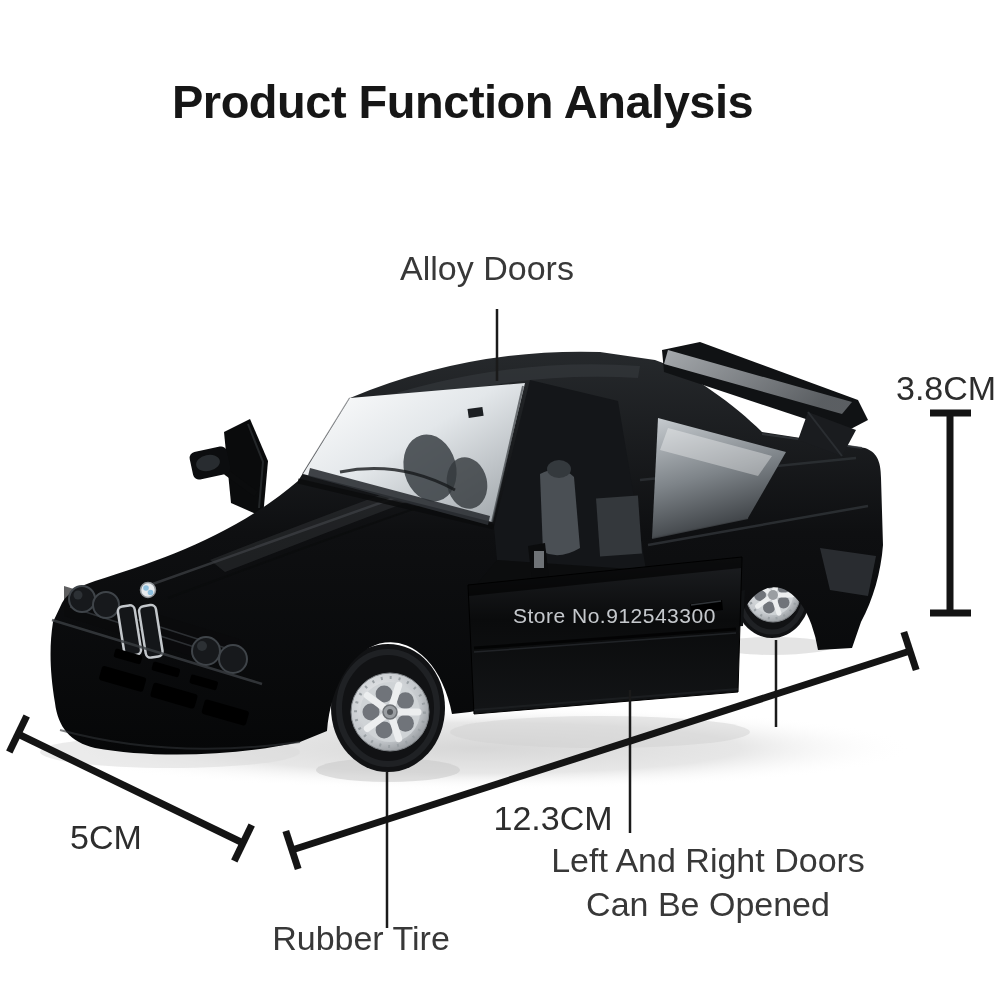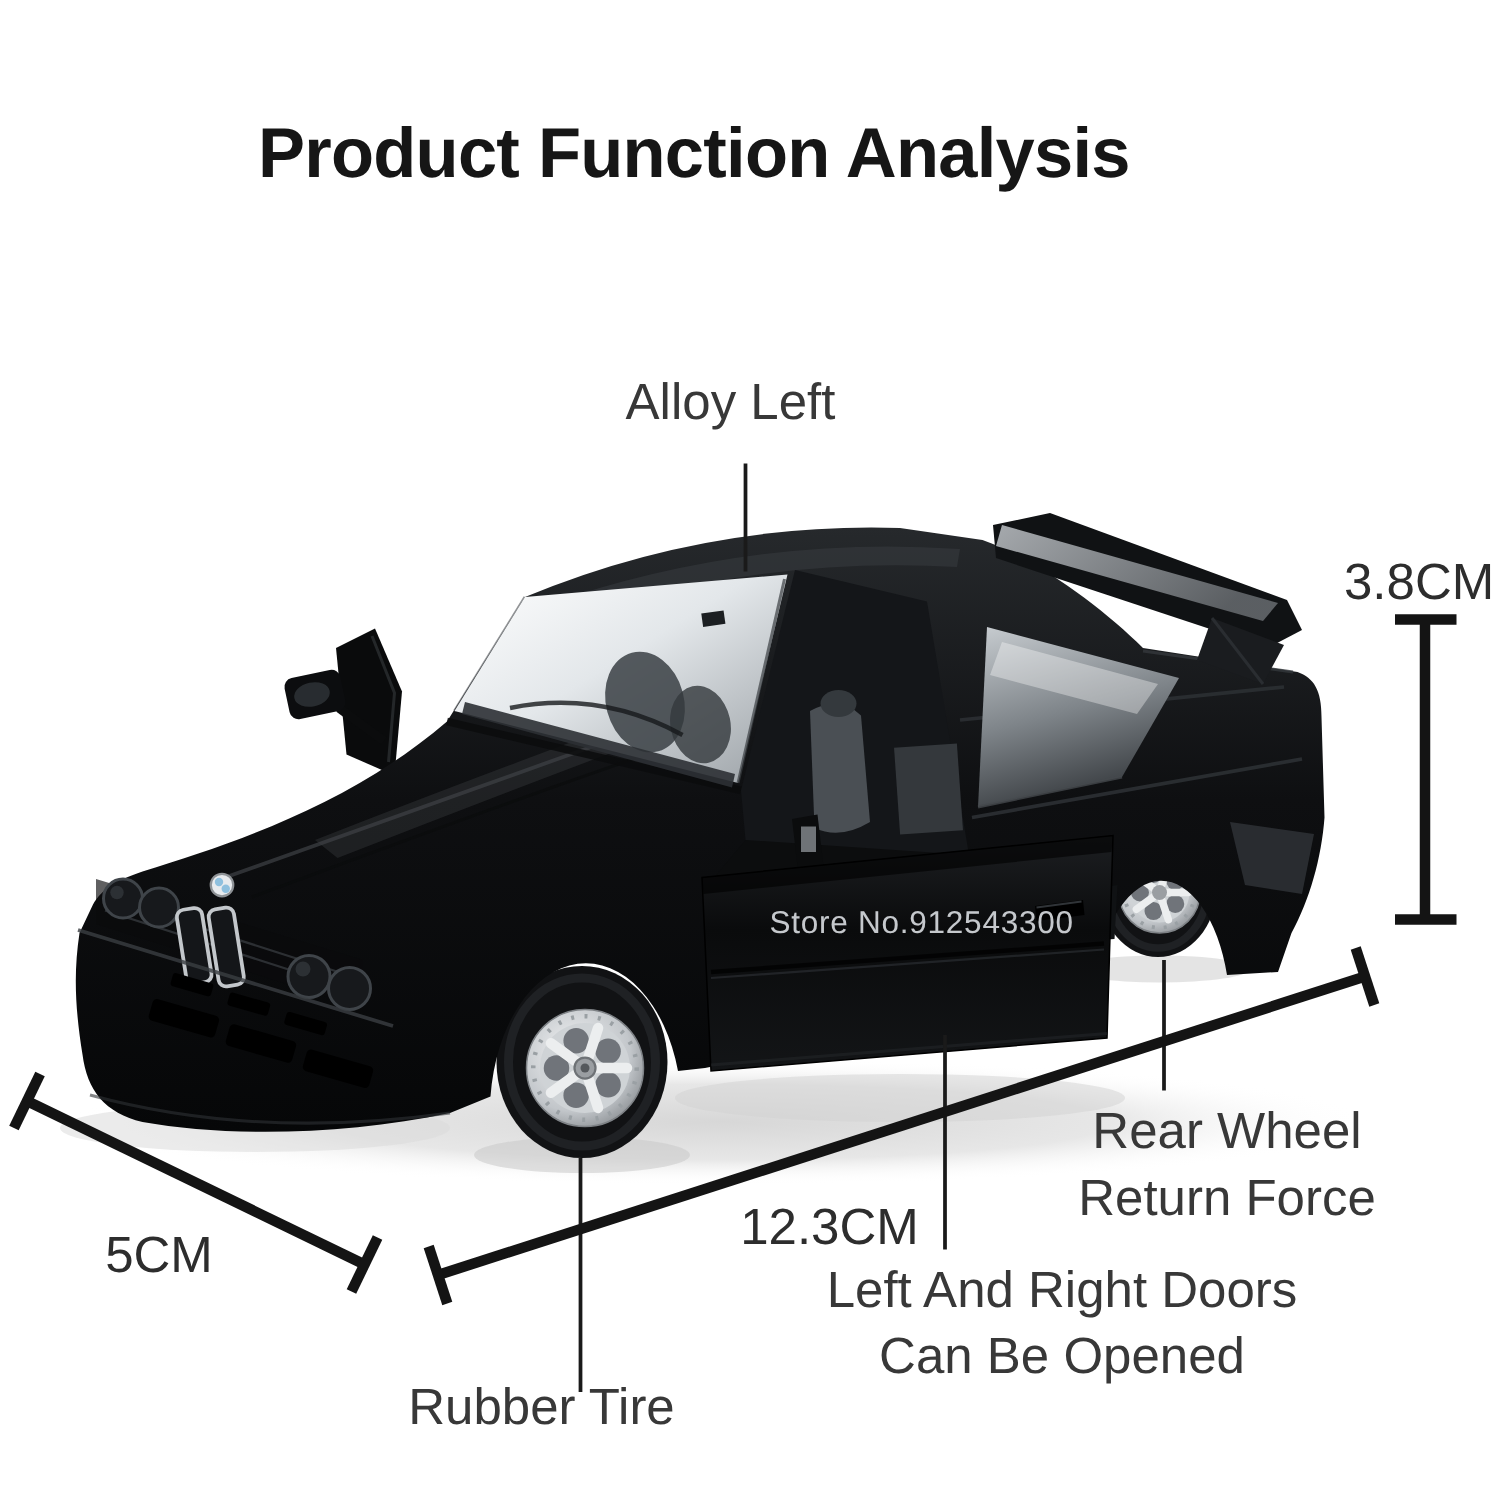--- a/index.html
+++ b/index.html
@@ -272,28 +272,24 @@
       <g>
         <line x1="18" y1="734" x2="243" y2="843"></line>
         <line x1="26.7" y1="716" x2="9.3" y2="752"></line>
         <line x1="251.7" y1="825" x2="234.3" y2="861"></line>
       </g>
     </g>
   </svg>
 
   <div class="title">Product Function Analysis</div>
 
-  <div class="lbl center" style="left:487px;top:246px;">Alloy Left</div>
+  <div class="lbl center" style="left:487px;top:246px;">Alloy Doors</div>
 
   <div class="lbl dim" style="left:896px;top:366px;">3.8CM</div>
 
-  <div class="lbl center" style="left:818px;top:732px;line-height:45px;">
-    <div>Rear Wheel</div>
-    <div>Return Force</div>
-  </div>
 
   <div class="lbl center dim" style="left:553px;top:796px;">12.3CM</div>
 
   <div class="lbl center dim" style="left:106px;top:792px;margin-top:23px;">5CM</div>
 
   <div class="lbl center" style="left:708px;top:838px;line-height:44px;">
     <div>Left And Right Doors</div>
     <div>Can Be Opened</div>
   </div>
 

